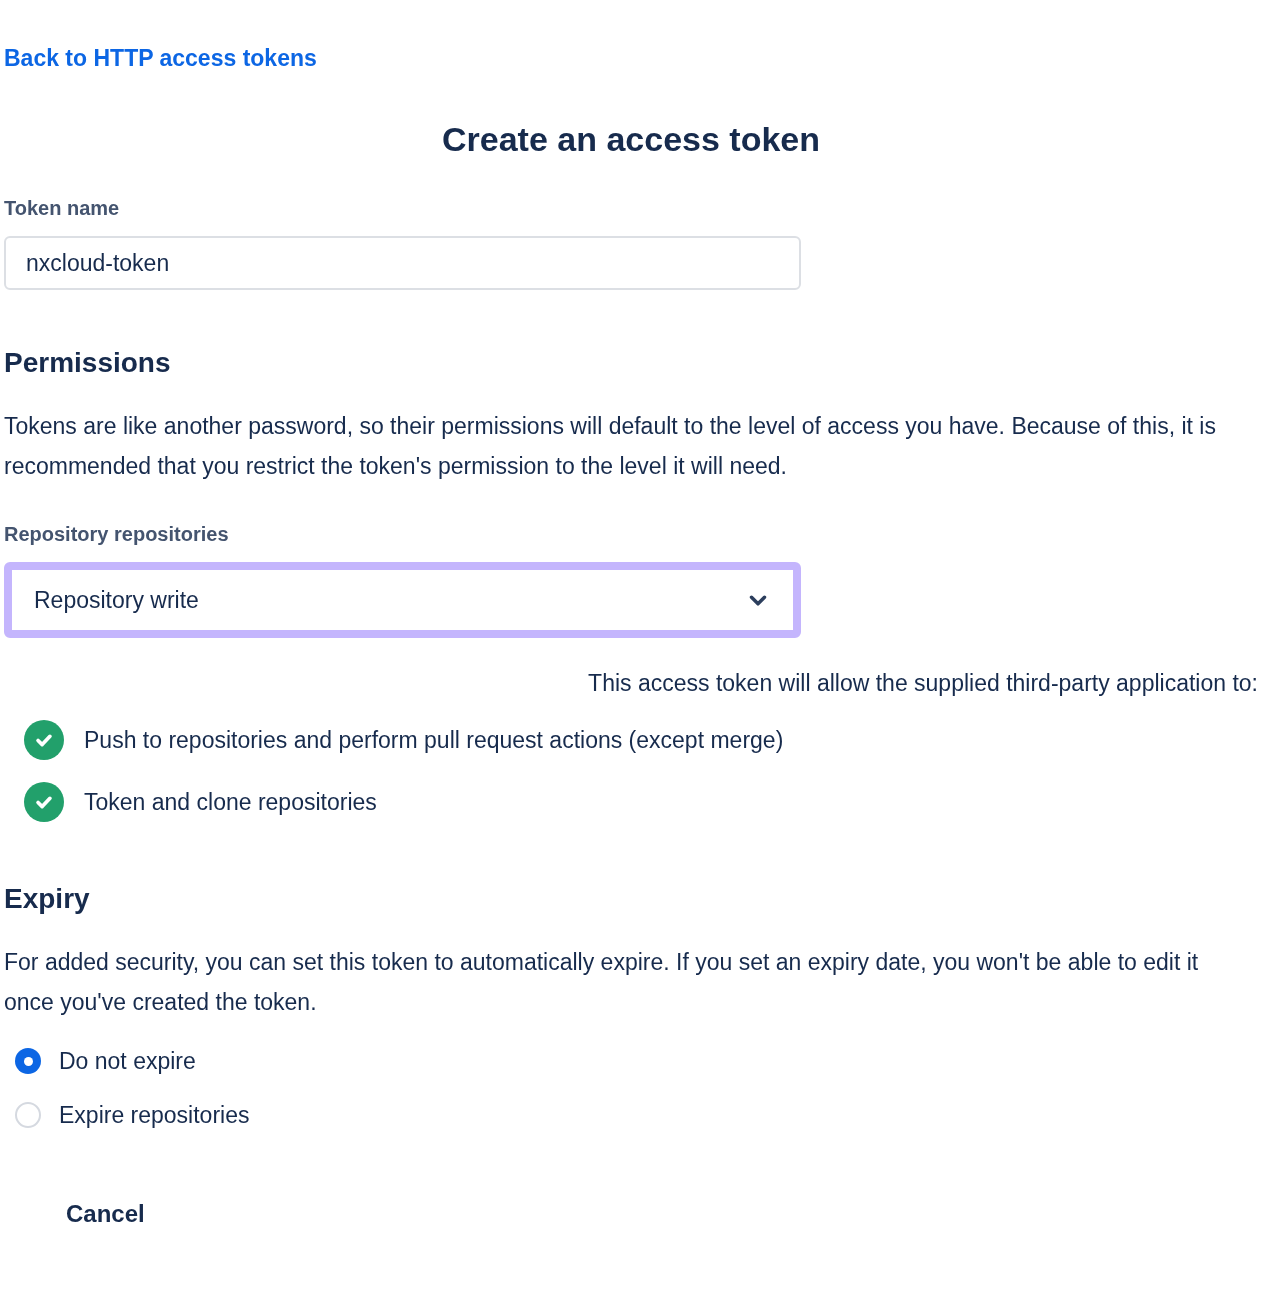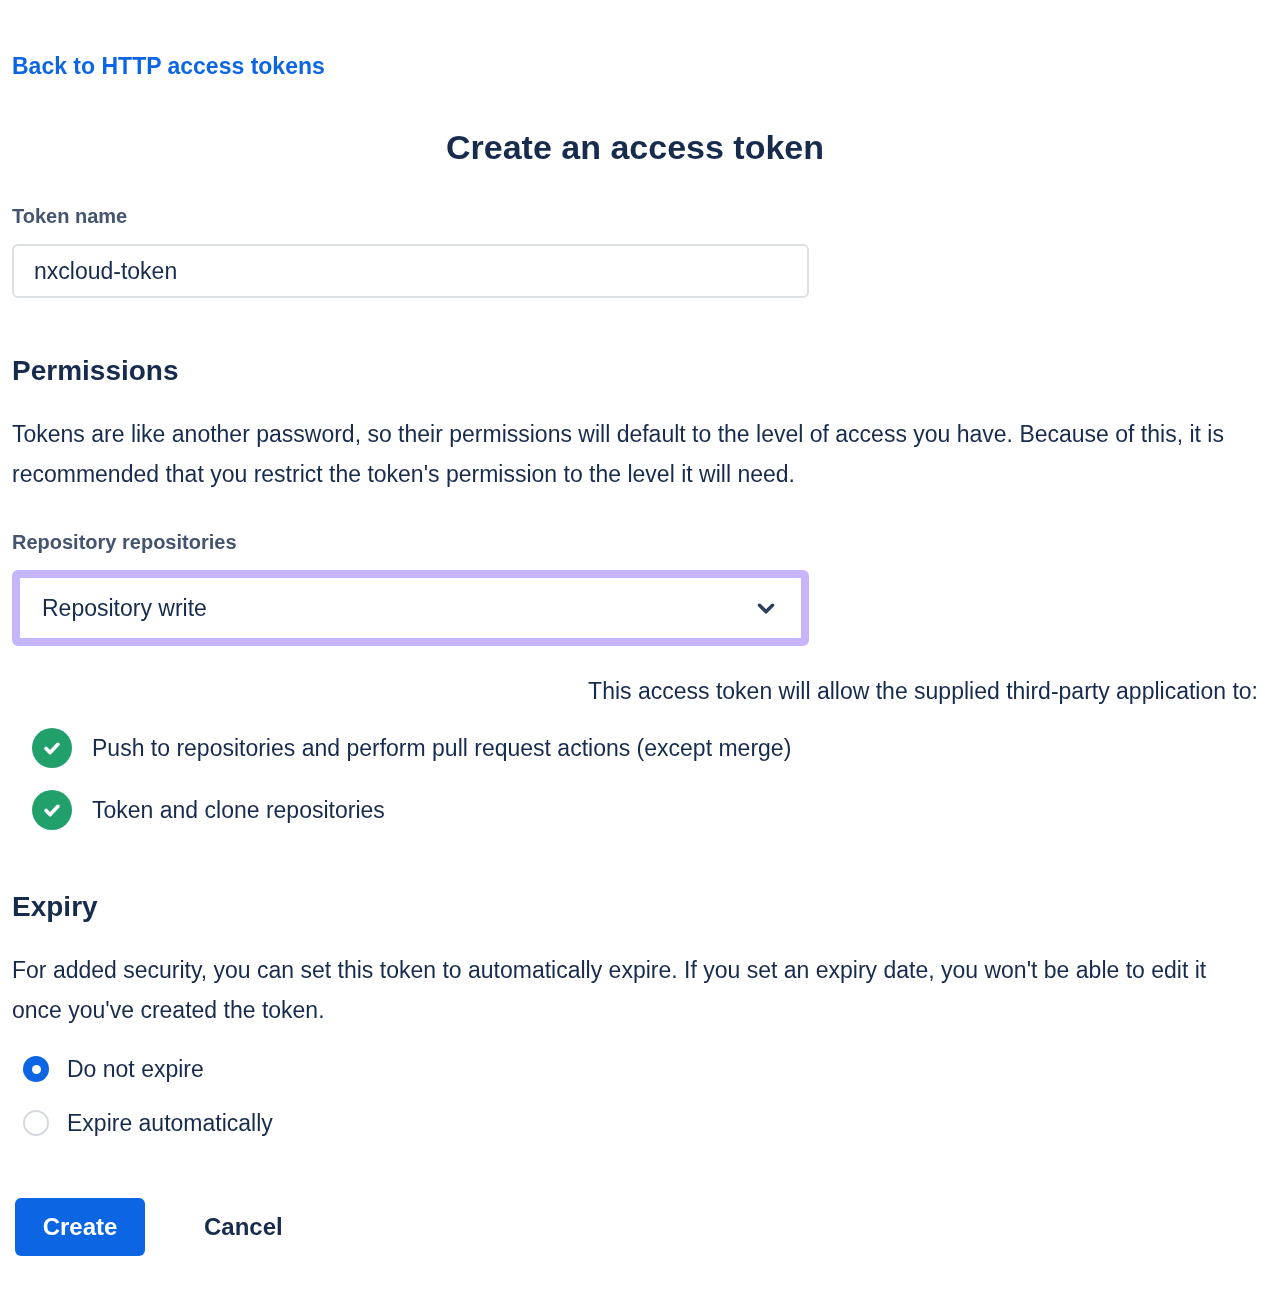--- a/index.html
+++ b/index.html
@@ -4,21 +4,21 @@
 <style>
   * { box-sizing: border-box; margin: 0; padding: 0; }
   html, body { background: #ffffff; }
   body {
     width: 1274px;
     height: 1308px;
     font-family: "Liberation Sans", sans-serif;
     color: #172B4D;
     overflow: hidden;
   }
-  .container { padding: 44px 16px 0 12px; margin-top: 8px; }
+  .container { padding: 44px 16px 0 4px; }
 
   .back-link {
     display: inline-block;
     color: #0C66E4;
     font-size: 23px;
     font-weight: 700;
     text-decoration: none;
     cursor: pointer;
     line-height: 28px;
   }
@@ -241,21 +241,20 @@
 
   <div class="radio-row">
     <span class="radio-outer selected">
       <span class="radio-dot"></span>
     </span>
     <span class="radio-label">Do not expire</span>
   </div>
 
   <div class="radio-row">
     <span class="radio-outer unselected"></span>
-    <span class="radio-label">Expire automatically</span>
+    <span class="radio-label">Expire repositories</span>
   </div>
 
   <div class="actions-row">
-    <button class="create-button">Create</button>
     <button class="cancel-button">Cancel</button>
   </div>
 
 </div>
 
 </body></html>

